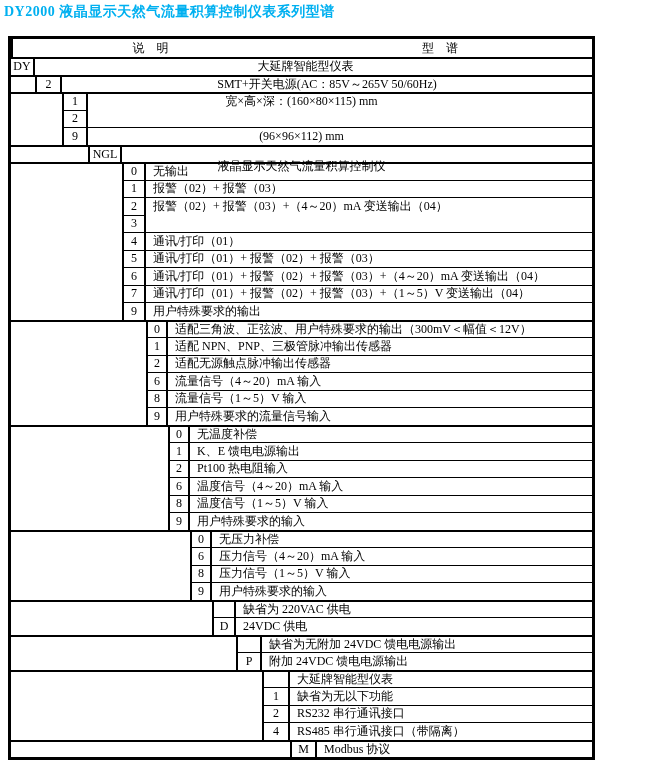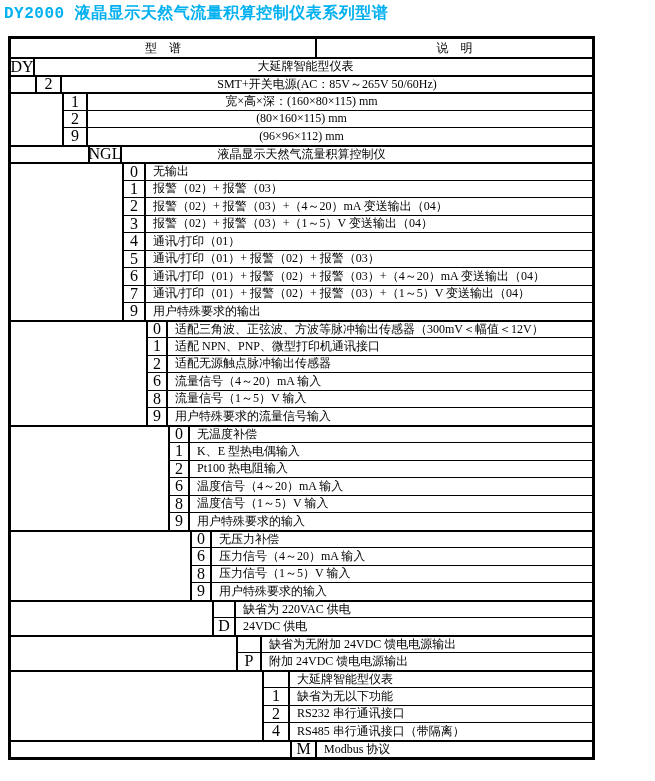--- a/index.html
+++ b/index.html
@@ -4,22 +4,22 @@
 <style>
   html,body{margin:0;padding:0;background:#ffffff;}
   body{
     width:655px;height:781px;position:relative;overflow:hidden;
     font-family:"Liberation Serif","DejaVu Serif",serif;
     color:#000;
   }
   .page{position:absolute;inset:0;background:#fff;}
   .doc-title{
     position:absolute;left:4px;top:3px;
-    font-family:Liberation Mono, monospace;
-    font-size:16px;font-weight:bold;letter-spacing:0.5px;
+    font-family:Liberation Serif, serif;
+    font-size:14px;font-weight:bold;letter-spacing:0.5px;
     white-space:nowrap;
   }
   .spec-table{
     position:absolute;left:8px;top:36px;width:587px;
     box-sizing:border-box;border:3px solid #000;background:#fff;
   }
   .header-row{display:flex;height:18px;box-sizing:border-box;}
   .hcell{
     box-sizing:border-box;display:flex;align-items:center;justify-content:center;
     font-size:12px;height:100%;
@@ -28,91 +28,89 @@
   .hcell.descr{flex:1;border-left:2px solid #000;}
   .row{display:flex;height:17.5px;box-sizing:border-box;}
   .row.group{border-top:2px solid #000;}
   .row:not(.group) .code,
   .row:not(.group) .desc{border-top:1px solid #000;}
   .spacer{height:100%;flex:none;box-sizing:border-box;}
   .code{
     flex:none;box-sizing:border-box;height:100%;
     border-left:2px solid #000;border-right:2px solid #000;
     display:flex;align-items:center;justify-content:center;
-    font-size:16px;overflow:hidden;white-space:nowrap;
+    font-size:12px;overflow:hidden;white-space:nowrap;
   }
   .code.no-left{border-left:none;}
   .desc{
     flex:1;box-sizing:border-box;height:100%;
     display:flex;align-items:center;
     font-size:12px;padding-left:7px;
     overflow:hidden;white-space:nowrap;
   }
   .row.center .desc{justify-content:center;padding-left:0;}
 </style>
 </head>
 <body>
 
 <div class="page">
   <div class="doc-title" style="color: rgb(0, 176, 240);">DY2000 液晶显示天然气流量积算控制仪表系列型谱</div>
 
   <div class="spec-table">
     <div class="header-row">
+      <div class="hcell descr">说　明</div>
       <div class="hcell model">型　谱</div>
-      <div class="hcell descr">说　明</div>
     </div>
     <div>
         <div class="row group center">
           <div class="code no-left" style="width: 24px;">DY</div>
           <div class="desc" style="padding-right: 24px; padding-left: 8px;">大延牌智能型仪表</div>
         </div>
         <div class="row group center">
           <div class="spacer" style="width: 24px;"></div>
           <div class="code" style="width: 27px;">2</div>
           <div class="desc" style="">SMT+开关电源(AC：85V～265V  50/60Hz)</div>
         </div>
         <div class="row group center">
           <div class="spacer" style="width: 51px;"></div>
           <div class="code" style="width: 26px;">1</div>
           <div class="desc" style="padding-right: 77px;">宽×高×深：(160×80×115) mm</div>
         </div>
         <div class="row center">
           <div class="spacer" style="width: 51px;"></div>
           <div class="code" style="width: 26px;">2</div>
-          <div class="desc" style="padding-right: 77px;">(80×160×115) mm</div>
         </div>
         <div class="row center">
           <div class="spacer" style="width: 51px;"></div>
           <div class="code" style="width: 26px;">9</div>
           <div class="desc" style="padding-right: 77px;">(96×96×112) mm</div>
         </div>
         <div class="row group center">
           <div class="spacer" style="width: 77px;"></div>
           <div class="code" style="width: 34px;">NGL</div>
-          <div class="desc" style="padding-right: 111px;">液晶显示天然气流量积算控制仪</div>
+          <div class="desc" style="padding-right: 111px; margin-top: 12px;">液晶显示天然气流量积算控制仪</div>
         </div>
         <div class="row group">
           <div class="spacer" style="width: 111px;"></div>
           <div class="code" style="width: 24px;">0</div>
           <div class="desc">无输出</div>
         </div>
         <div class="row">
           <div class="spacer" style="width: 111px;"></div>
           <div class="code" style="width: 24px;">1</div>
           <div class="desc">报警（02）+ 报警（03）</div>
         </div>
         <div class="row">
           <div class="spacer" style="width: 111px;"></div>
           <div class="code" style="width: 24px;">2</div>
           <div class="desc">报警（02）+ 报警（03）+（4～20）mA 变送输出（04）</div>
         </div>
         <div class="row">
           <div class="spacer" style="width: 111px;"></div>
           <div class="code" style="width: 24px;">3</div>
-          <div class="desc">报警（02）+ 报警（03）+（1～5）V 变送输出（04）</div>
         </div>
         <div class="row">
           <div class="spacer" style="width: 111px;"></div>
           <div class="code" style="width: 24px;">4</div>
           <div class="desc">通讯/打印（01）</div>
         </div>
         <div class="row">
           <div class="spacer" style="width: 111px;"></div>
           <div class="code" style="width: 24px;">5</div>
           <div class="desc">通讯/打印（01）+ 报警（02）+ 报警（03）</div>
@@ -128,26 +126,26 @@
           <div class="desc">通讯/打印（01）+ 报警（02）+ 报警（03）+（1～5）V 变送输出（04）</div>
         </div>
         <div class="row">
           <div class="spacer" style="width: 111px;"></div>
           <div class="code" style="width: 24px;">9</div>
           <div class="desc">用户特殊要求的输出</div>
         </div>
         <div class="row group">
           <div class="spacer" style="width: 135px;"></div>
           <div class="code" style="width: 22px;">0</div>
-          <div class="desc">适配三角波、正弦波、方波等脉冲输出传感器（300mV＜幅值＜12V）</div>
+          <div class="desc">适配三角波、正弦波、用户特殊要求的输出（300mV＜幅值＜12V）</div>
         </div>
         <div class="row">
           <div class="spacer" style="width: 135px;"></div>
           <div class="code" style="width: 22px;">1</div>
-          <div class="desc">适配 NPN、PNP、微型打印机通讯接口</div>
+          <div class="desc">适配 NPN、PNP、三极管脉冲输出传感器</div>
         </div>
         <div class="row">
           <div class="spacer" style="width: 135px;"></div>
           <div class="code" style="width: 22px;">2</div>
           <div class="desc">适配无源触点脉冲输出传感器</div>
         </div>
         <div class="row">
           <div class="spacer" style="width: 135px;"></div>
           <div class="code" style="width: 22px;">6</div>
           <div class="desc">流量信号（4～20）mA 输入</div>
@@ -163,21 +161,21 @@
           <div class="desc">用户特殊要求的流量信号输入</div>
         </div>
         <div class="row group">
           <div class="spacer" style="width: 157px;"></div>
           <div class="code" style="width: 22px;">0</div>
           <div class="desc">无温度补偿</div>
         </div>
         <div class="row">
           <div class="spacer" style="width: 157px;"></div>
           <div class="code" style="width: 22px;">1</div>
-          <div class="desc">K、E 型热电偶输入</div>
+          <div class="desc">K、E 馈电电源输出</div>
         </div>
         <div class="row">
           <div class="spacer" style="width: 157px;"></div>
           <div class="code" style="width: 22px;">2</div>
           <div class="desc">Pt100 热电阻输入</div>
         </div>
         <div class="row">
           <div class="spacer" style="width: 157px;"></div>
           <div class="code" style="width: 22px;">6</div>
           <div class="desc">温度信号（4～20）mA 输入</div>

